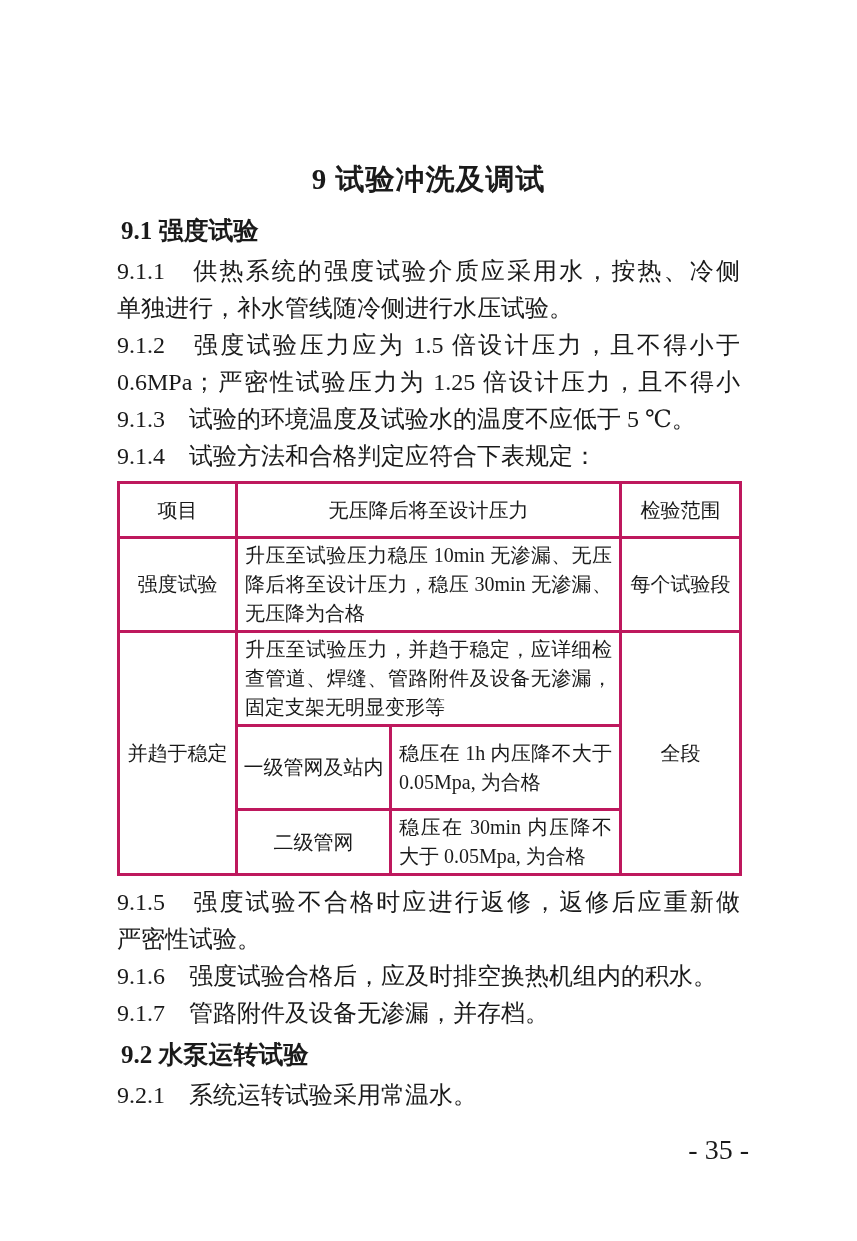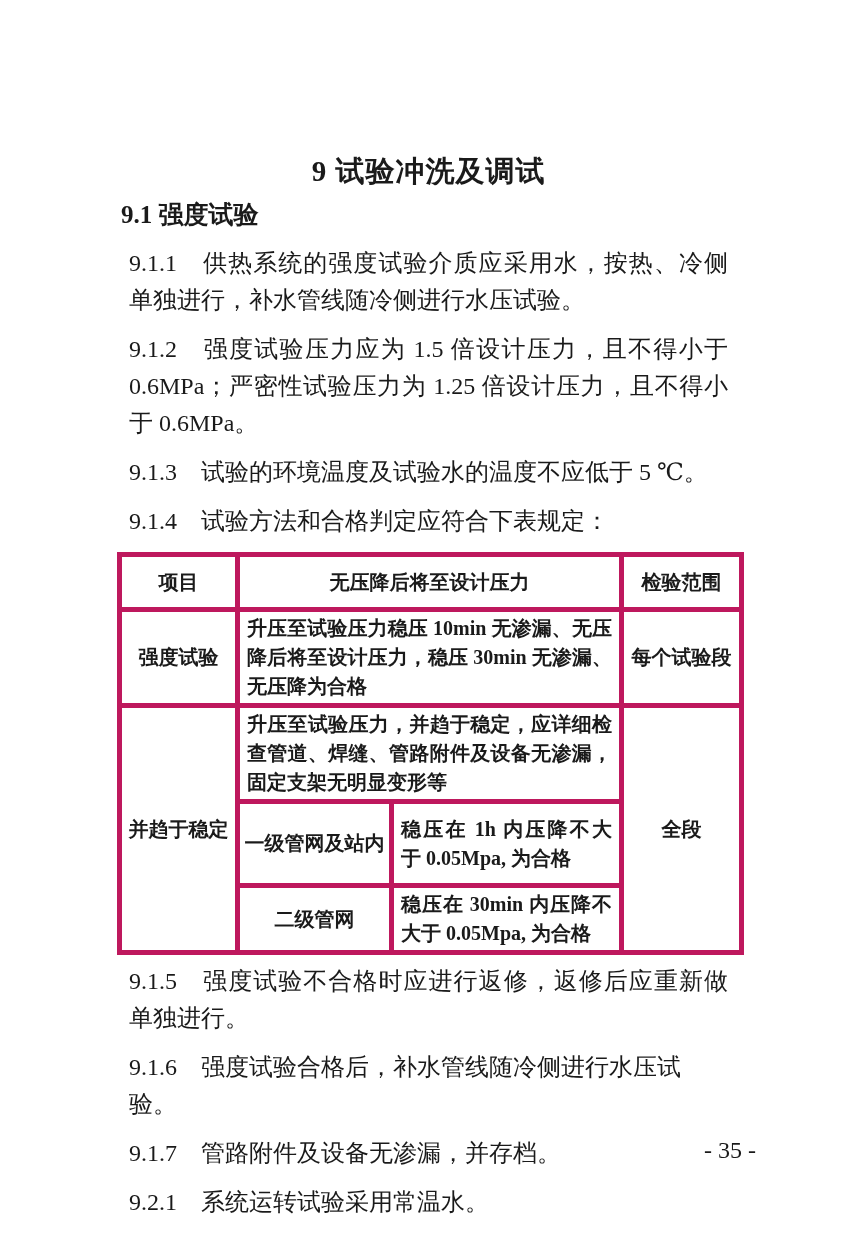--- a/index.html
+++ b/index.html
@@ -7,66 +7,65 @@
     width: 857px; height: 1241px;
     background: #ffffff;
     font-family: "Liberation Serif", "DejaVu Serif", serif;
     color: #1a1a1a;
   }
   .page { position: relative; width: 857px; height: 1241px; background: #ffffff; overflow: hidden; }
   .content { position: absolute; left: 117px; top: 146px; width: 623px; }
 
   .doc-title {
     font-size: 29px; font-weight: bold; text-align: center;
-    line-height: 42px; margin: 4px; letter-spacing: 1px;
+    line-height: 42px; margin: 12px; letter-spacing: 1px;
   }
   .sec-heading { font-size: 25px; font-weight: bold; line-height: 37px; margin: 4px; }
-  .para { font-size: 24px; line-height: 37px; margin: 12px; }
+  .para { font-size: 24px; line-height: 37px; margin: 0; }
   .line { font-size: 24px; line-height: 37px; }
   .fill { text-align: justify; text-align-last: justify; }
   .gap-top { margin-top: 8px; }
 
   table.spec {
     border-collapse: collapse; table-layout: fixed;
     width: 622px; margin-top: 6px;
     font-size: 20px; line-height: 29px;
   }
-  table.spec td { border: 5px solid #be185d; overflow: hidden; font-weight: bold; }
+  table.spec td { border: 3px solid #be185d; overflow: hidden; }
   td.c { text-align: center; vertical-align: middle; white-space: nowrap; padding: 2px; }
   td.m { text-align: justify; vertical-align: middle; padding: 2px 7px; }
   tr.r-head { height: 55px; }
   tr.r-strength { height: 88px; }
   tr.r-tight-a { height: 92px; }
   tr.r-tight-b { height: 84px; }
   tr.r-tight-c { height: 52px; padding-left: 47px; }
 
   .page-num {
-    position: absolute; left: 16px; top: 1134px; width: 740px;
-    text-align: right; font-size: 24px; line-height: 32px;
+    position: absolute; left: 9px; top: 1134px; width: 740px;
+    text-align: right; font-size: 28px; line-height: 32px;
   }
 </style>
 </head>
 <body>
 
 <div class="page">
   <div class="content">
 
     <h1 class="doc-title">9  试验冲洗及调试</h1>
 
     <h2 class="sec-heading">9.1 强度试验</h2>
 
     <div class="para">
       <div class="line fill">9.1.1　供热系统的强度试验介质应采用水，按热、冷侧</div>
       <div class="line">单独进行，补水管线随冷侧进行水压试验。</div>
     </div>
 
     <div class="para">
       <div class="line fill">9.1.2　强度试验压力应为 1.5 倍设计压力，且不得小于</div>
       <div class="line fill">0.6MPa；严密性试验压力为 1.25 倍设计压力，且不得小</div>
-      <div class="line">于 0.6MPa。</div>
     </div>
 
     <div class="para">9.1.3　试验的环境温度及试验水的温度不应低于 5 ℃。</div>
 
     <div class="para">9.1.4　试验方法和合格判定应符合下表规定：</div>
 
     <table class="spec">
       <colgroup>
         <col style="width:118px">
         <col style="width:154px">
@@ -95,27 +94,28 @@
         </tr>
         <tr class="r-tight-c">
           <td class="c">二级管网</td>
           <td class="m">稳压在 30min 内压降不大于 0.05Mpa, 为合格</td>
         </tr>
       </tbody>
     </table>
 
     <div class="para gap-top">
       <div class="line fill">9.1.5　强度试验不合格时应进行返修，返修后应重新做</div>
-      <div class="line">单独进行。</div>
+      <div class="line">严密性试验。</div>
     </div>
 
-    <div class="para">9.1.6　强度试验合格后，补水管线随冷侧进行水压试验。</div>
+    <div class="para">9.1.6　强度试验合格后，应及时排空换热机组内的积水。</div>
 
     <div class="para">9.1.7　管路附件及设备无渗漏，并存档。</div>
 
+    <h2 class="sec-heading">9.2 水泵运转试验</h2>
 
     <div class="para">9.2.1　系统运转试验采用常温水。</div>
 
 
   </div>
 
   <div class="page-num">- 35 -</div>
 </div>
 
 </body></html>

